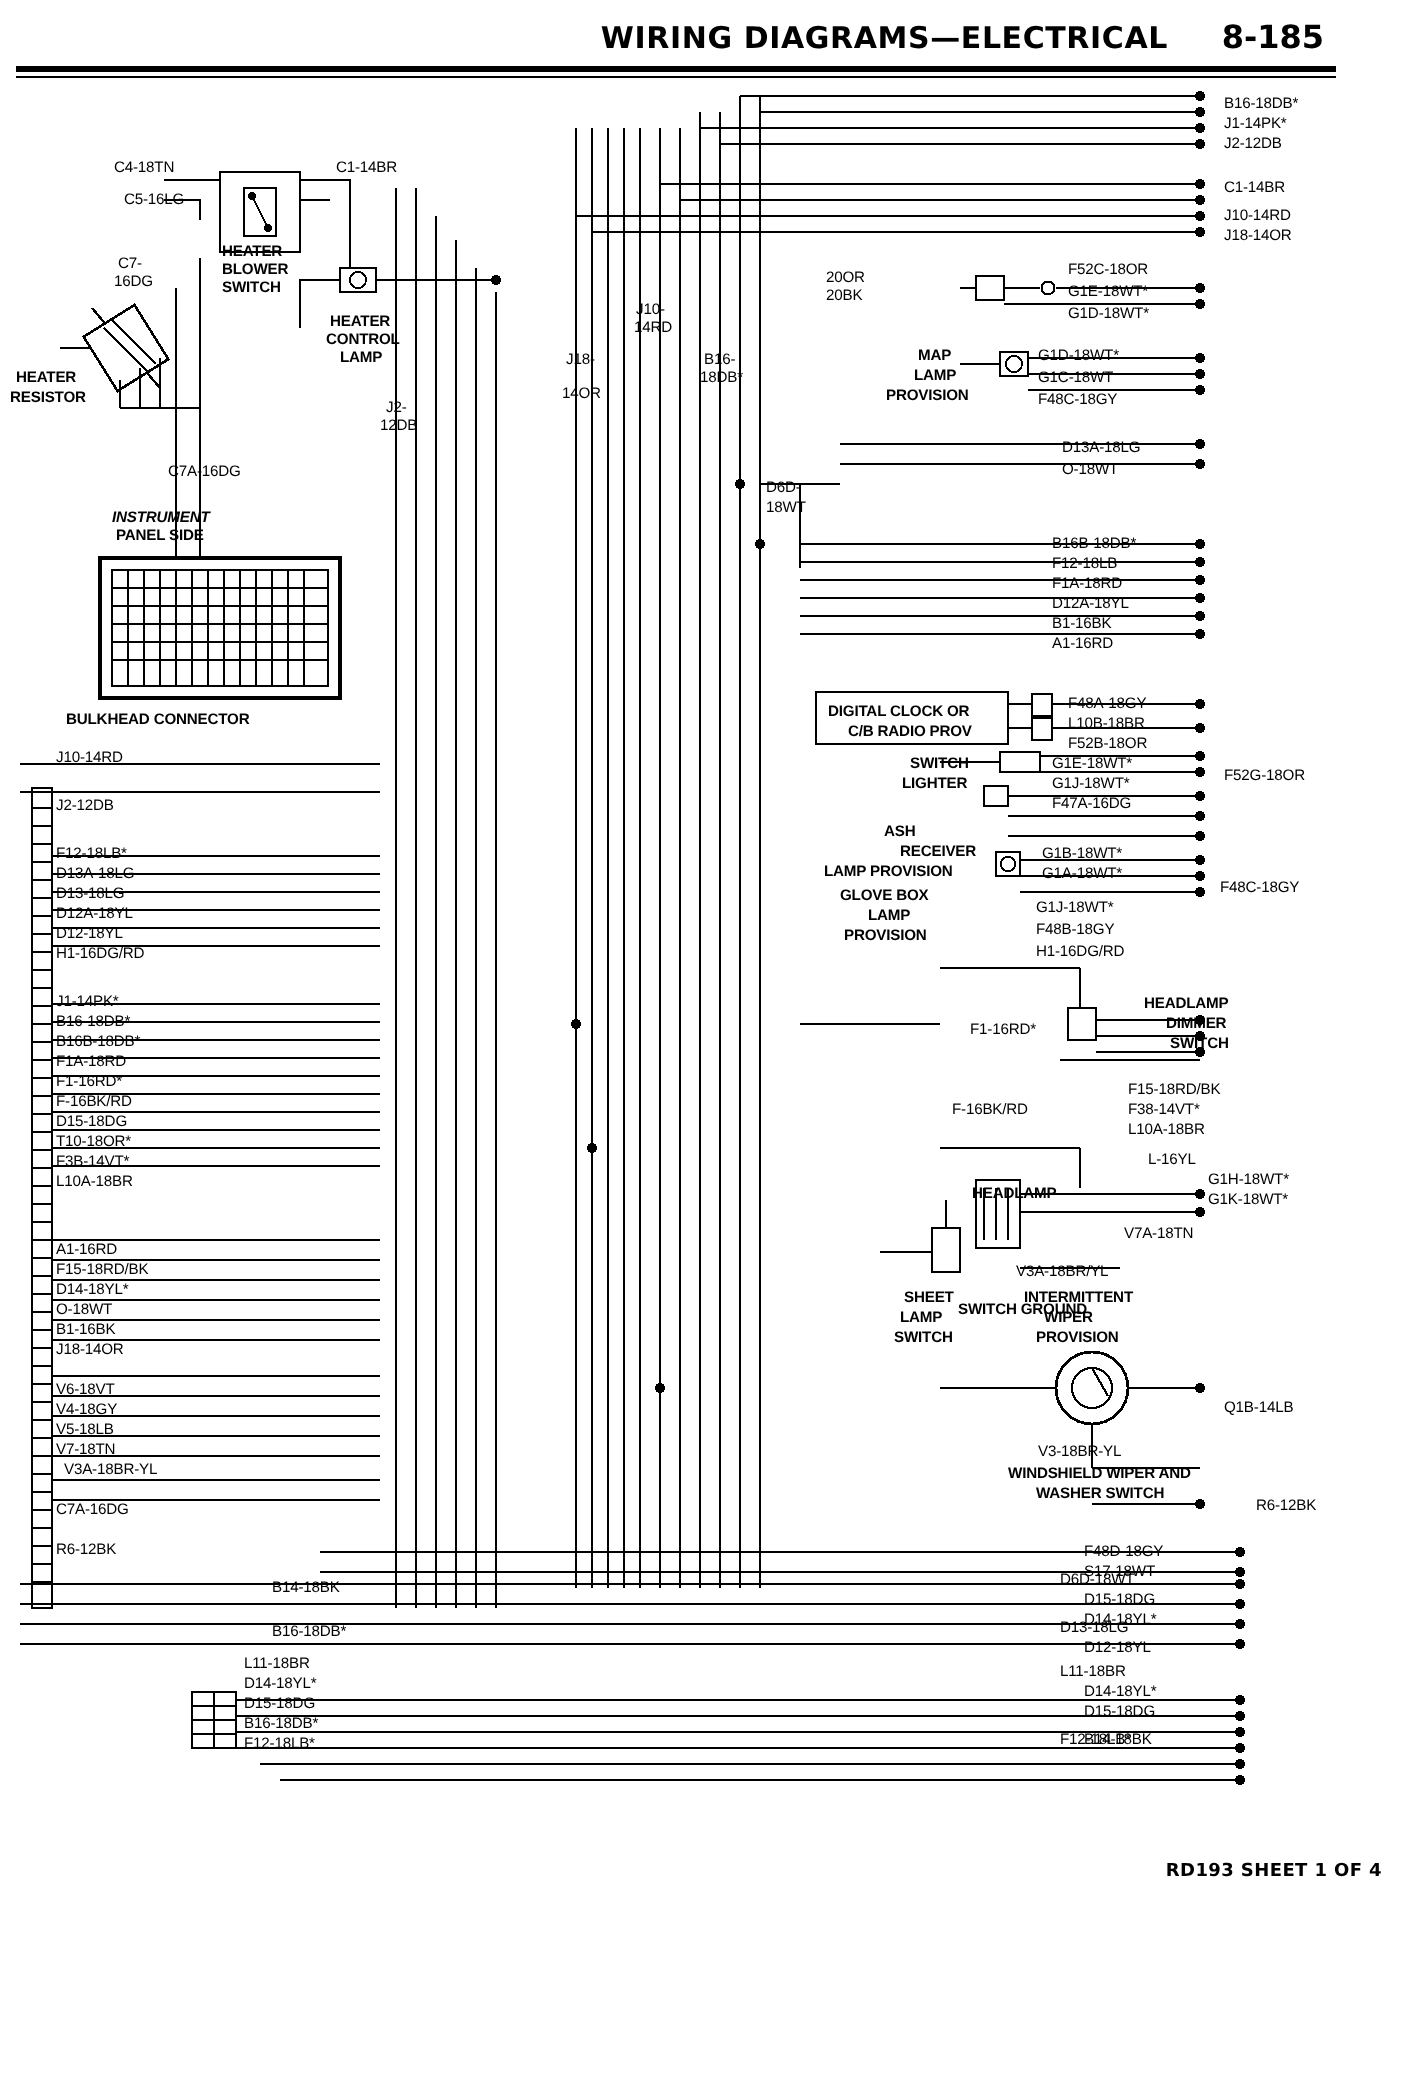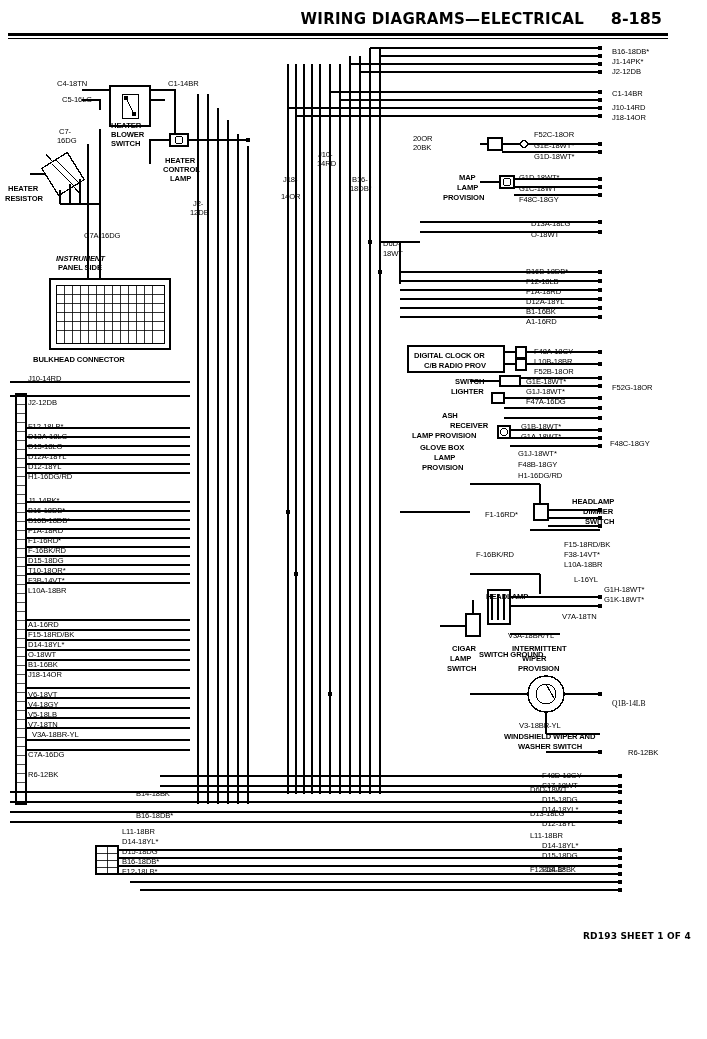--- a/index.html
+++ b/index.html
@@ -576,29 +576,29 @@
   <div class="lbl" style="left:476px; top:551px;">F-16BK/RD</div>
   <div class="lbl" style="left:564px; top:561px;">L10A-18BR</div>
   <div class="lbl" style="left:574px; top:576px;">L-16YL</div>
   <div class="lbl" style="left:604px; top:586px;">G1H-18WT*</div>
   <div class="lbl" style="left:604px; top:596px;">G1K-18WT*</div>
   <div class="lbl b" style="left:486px; top:593px;">HEADLAMP</div>
   <div class="lbl b" style="left:479px; top:603px;margin-top:48px;">SWITCH GROUND</div>
   <div class="lbl" style="left:562px; top:613px;">V7A-18TN</div>
   <div class="lbl" style="left:508px; top:632px;">V3A-18BR/YL</div>
 
-  <div class="lbl b" style="left:452px; top:645px;">CIGAR</div>
+  <div class="lbl b" style="left:452px; top:645px;">SHEET</div>
   <div class="lbl b" style="left:450px; top:655px;">LAMP</div>
   <div class="lbl b" style="left:447px; top:665px;">SWITCH</div>
 
   <div class="lbl b" style="left:512px; top:645px;">INTERMITTENT</div>
   <div class="lbl b" style="left:522px; top:655px;">WIPER</div>
   <div class="lbl b" style="left:518px; top:665px;">PROVISION</div>
 
-  <div class="lbl" style="left:612px; top:700px;font-family:Liberation Serif, serif;">Q1B-14LB</div>
+  <div class="lbl" style="left:612px; top:700px;">Q1B-14LB</div>
   <div class="lbl" style="left:519px; top:722px;">V3-18BR-YL</div>
   <div class="lbl b" style="left:504px; top:733px;">WINDSHIELD WIPER AND</div>
   <div class="lbl b" style="left:518px; top:743px;">WASHER SWITCH</div>
   <div class="lbl" style="left:628px; top:749px;">R6-12BK</div>
 
   <div class="lbl" style="left:542px; top:772px;">F48D-18GY</div>
   <div class="lbl" style="left:542px; top:782px;">S17-18WT</div>
   <div class="lbl" style="left:542px; top:796px;">D15-18DG</div>
   <div class="lbl" style="left:542px; top:806px;">D14-18YL*</div>
   <div class="lbl" style="left:542px; top:820px;">D12-18YL</div>

